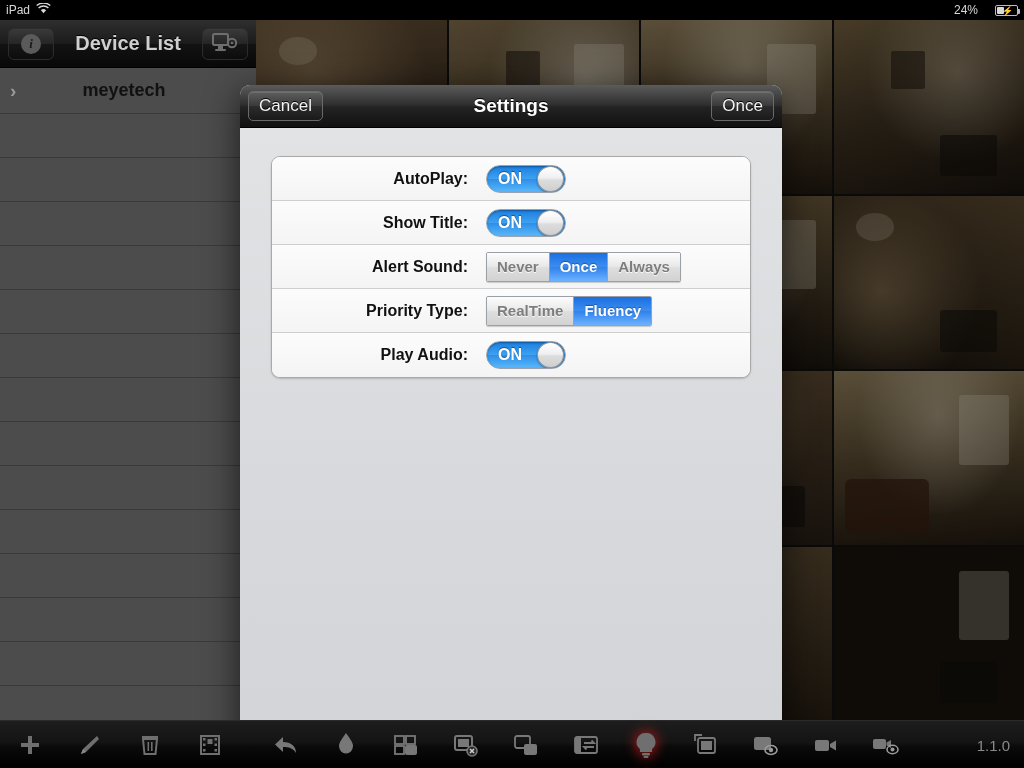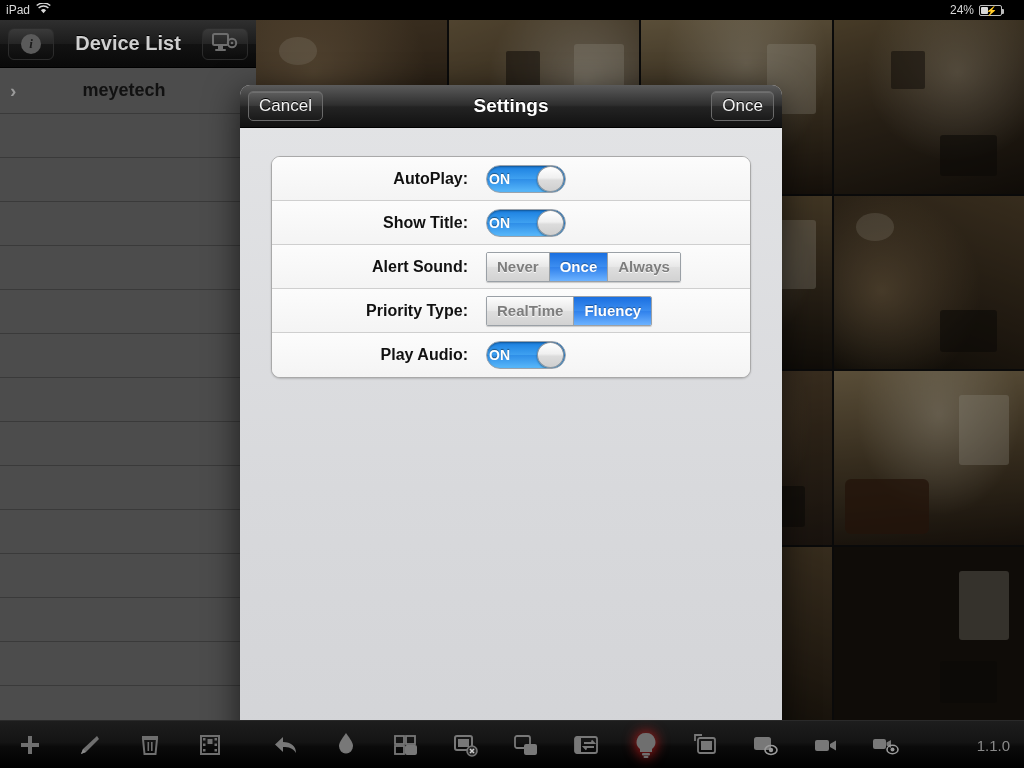--- a/index.html
+++ b/index.html
@@ -11,21 +11,21 @@
   }
   #screen { position:relative; width:1024px; height:768px; overflow:hidden; }
 
   
   #status-bar {
     position:absolute; left:0; top:0; width:1024px; height:20px;
     background:#000; color:#d8d8d8; font-size:12px;
     display:flex; align-items:center; z-index:60;
   }
   .sb-left { display:flex; align-items:center; gap:6px; padding-left:6px; }
-  .sb-right { margin-left:auto; display:flex; align-items:center; gap:5px; padding-right:22px; }
+  .sb-right { margin-left:auto; display:flex; align-items:center; gap:17px; padding-right:6px; }
   .wifi-icon { display:block; }
   .batt {
     position:relative; width:23px; height:11px;
     border:1px solid #bdbdbd; border-radius:2px; background:#000;
   }
   .batt::after {
     content:""; position:absolute; right:-3px; top:3px;
     width:2px; height:5px; background:#bdbdbd; border-radius:0 1px 1px 0;
   }
   .batt-fill {
@@ -166,21 +166,21 @@
 
   
   .toggle {
     position:relative; width:80px; height:28px; border-radius:14px;
     border:1px solid #9aa3ad; overflow:hidden;
     background:linear-gradient(180deg,#1a7fe0 0%,#3ea0f0 48%,#2f8fe8 52%,#59b8fa 100%);
     box-shadow:inset 0 1px 2px rgba(0,0,0,.35);
     display:flex; align-items:center;
   }
   .toggle-text {
-    color:#fff; font-size:14px; font-weight:bold; margin-left:2px;
+    color:#fff; font-size:16px; font-weight:bold; margin-left:11px;
     text-shadow:0 -1px 1px rgba(0,0,0,.45);
   }
   .knob {
     position:absolute; right:1px; top:0px; width:27px; height:26px; border-radius:50%;
     background:linear-gradient(180deg,#ffffff 0%,#f0f0f0 45%,#dcdcdc 55%,#cfcfcf 100%);
     border:1px solid #8e959c; box-shadow:0 1px 2px rgba(0,0,0,.4);
   }
 
   
   .seg {

